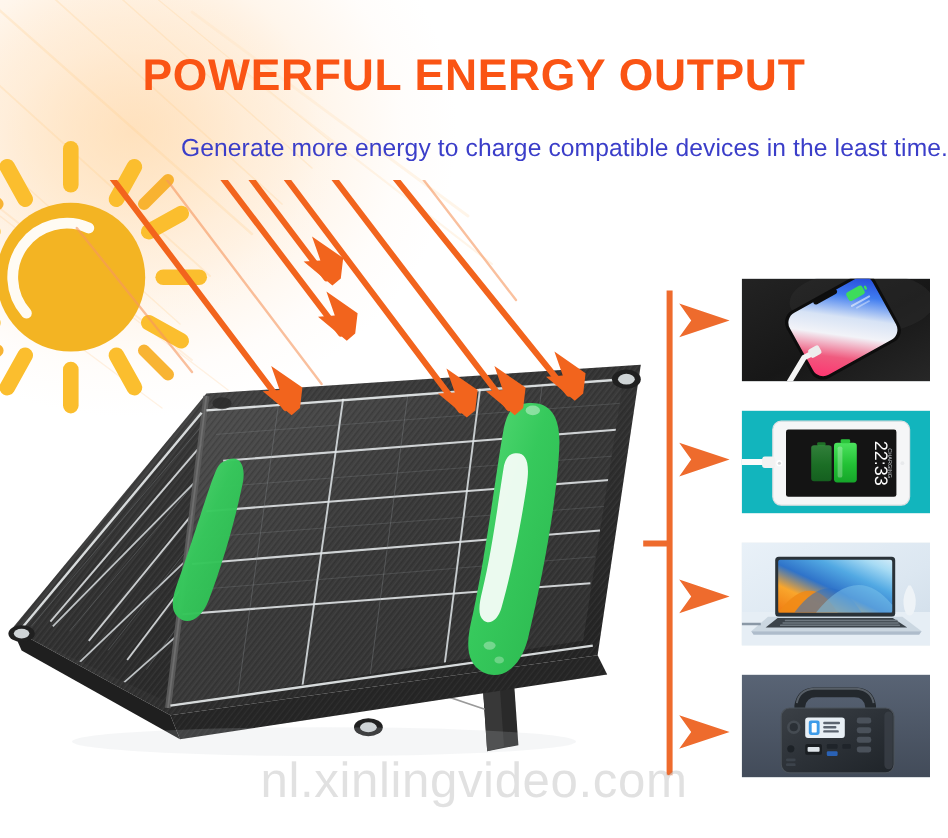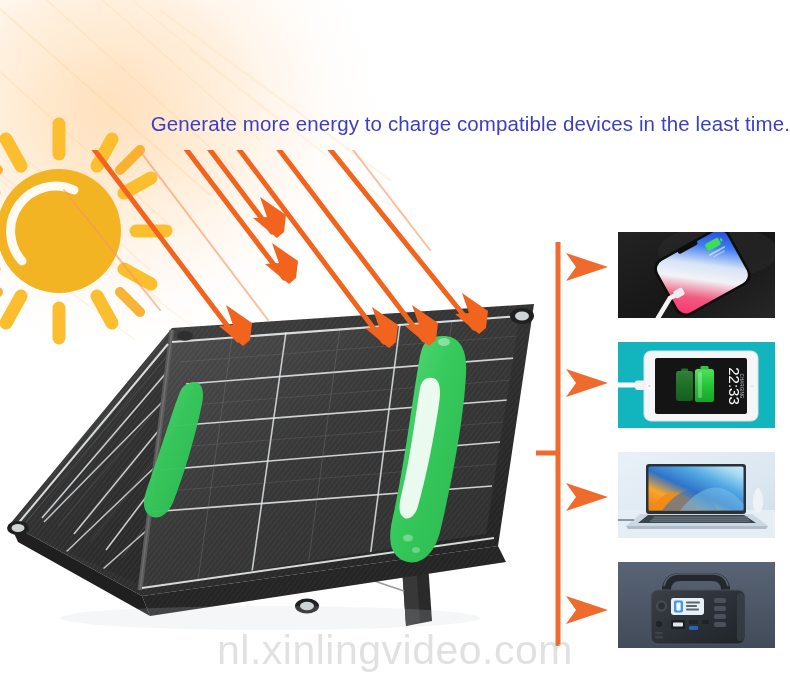--- a/index.html
+++ b/index.html
@@ -128,20 +128,21 @@
       <path d="M10 170 L200 320" stroke-width="1.6"></path>
       <path d="M40 200 L230 345" stroke-width="1.2"></path>
       <path d="M0 230 L175 360" stroke-width="1.1"></path>
     </g>
     <g stroke="#ffe2bd" stroke-linecap="round" opacity=".6">
       <path d="M200 30 L430 200" stroke-width="2.4"></path>
       <path d="M230 70 L450 240" stroke-width="1.8"></path>
     </g>
   </svg>
 
+  <div class="title">POWERFUL ENERGY OUTPUT</div>
   <div class="subtitle">Generate more energy to charge compatible devices in the least time.</div>
 
   <svg class="sun" viewBox="0 0 250 250">
     <g stroke="#fbbe2e" stroke-width="13" stroke-linecap="round">
       <line x1="125" y1="18" x2="125" y2="48"></line>
       <line x1="178" y1="33" x2="163" y2="60"></line>
       <line x1="217" y1="72" x2="190" y2="87"></line>
       <line x1="232" y1="125" x2="202" y2="125"></line>
       <line x1="217" y1="178" x2="190" y2="163"></line>
       <line x1="178" y1="217" x2="163" y2="190"></line>

